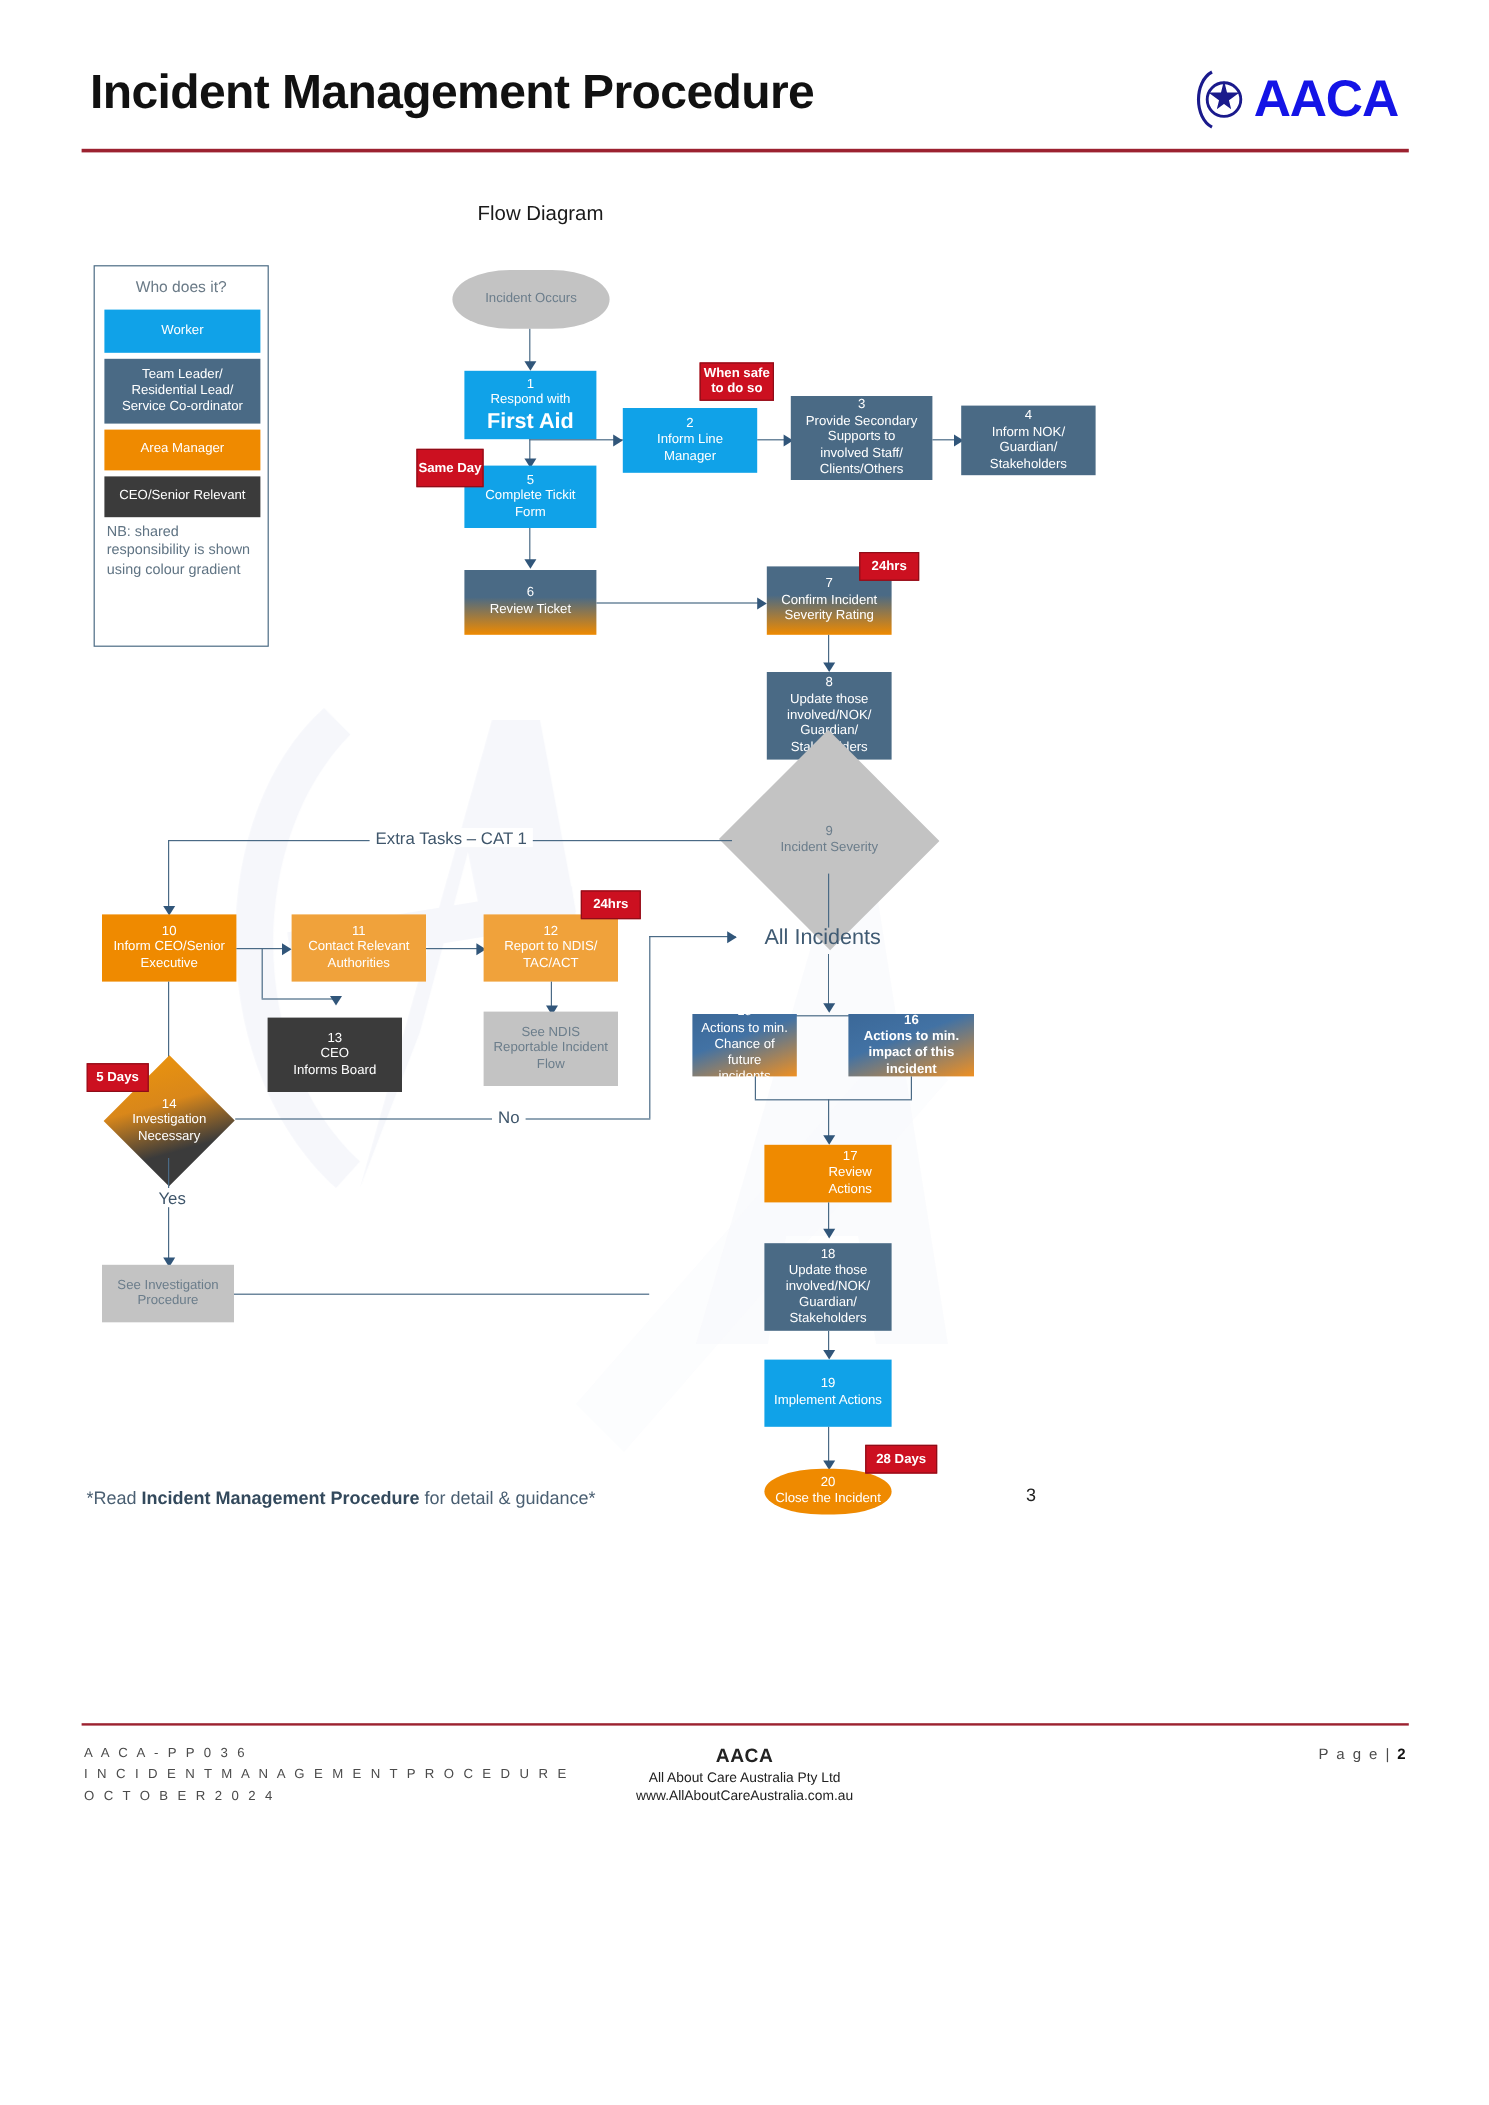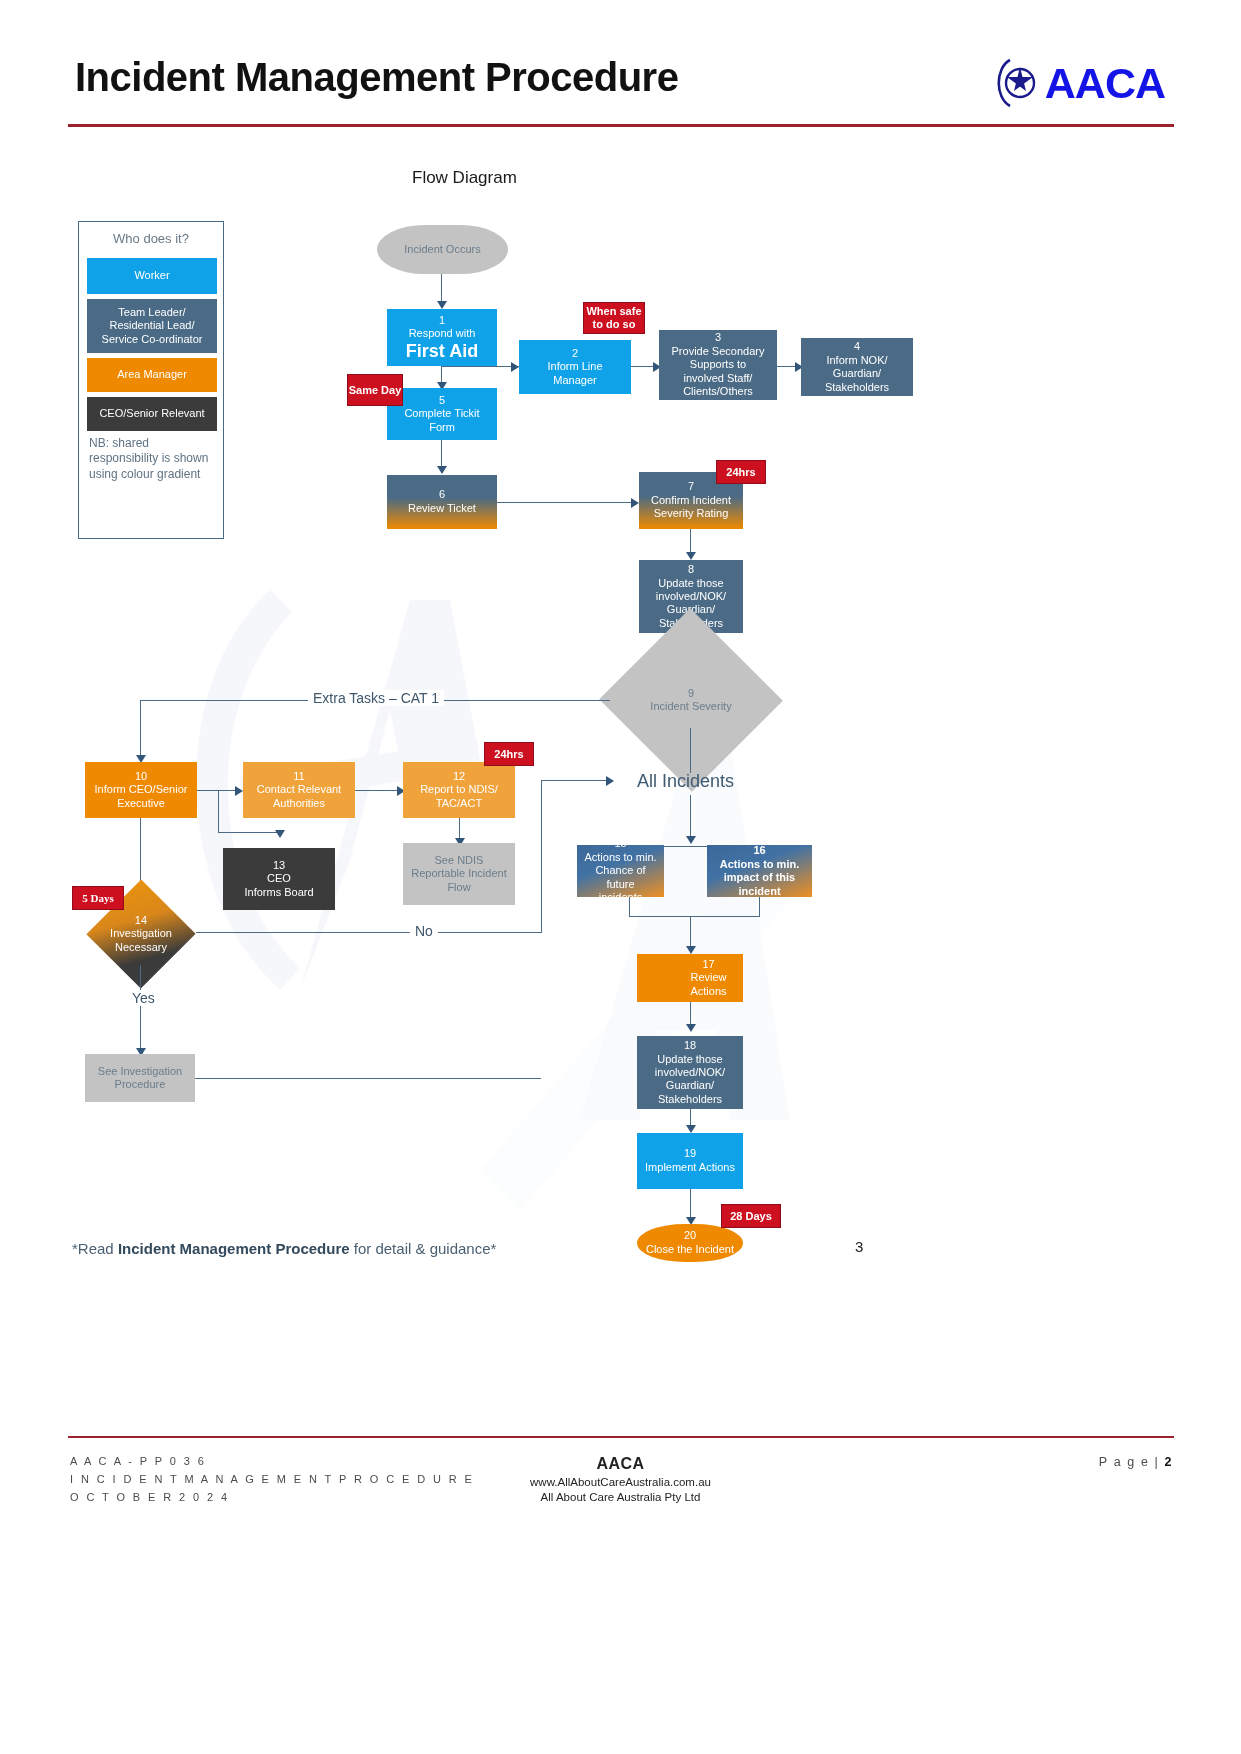--- a/index.html
+++ b/index.html
@@ -19,21 +19,21 @@
     font-size:40px;font-weight:bold;color:#111;
     letter-spacing:-0.5px;white-space:nowrap;
   }
   #logo-wrap{position:absolute;right:0;top:2px;display:flex;align-items:center;gap:6px;}
   #logo-mark{width:46px;height:52px;position:relative;}
   #logo-text{font-size:43px;font-weight:bold;color:#1414e6;letter-spacing:-1px;line-height:1;}
   #hdr-rule{position:absolute;left:68px;top:124px;width:1106px;height:3px;background:#9c2230;}
 
   
   #flow-title{
-    position:absolute;left:412px;top:168px;
+    position:absolute;left:398px;top:168px;
     font-size:17px;color:#1a1a1a;white-space:nowrap;
   }
 
   
   #legend{
     position:absolute;left:78px;top:221px;width:146px;height:318px;
     border:1.6px solid #4b6b84;background:#fff;box-sizing:border-box;
   }
   #legend-title{
     position:absolute;left:0;top:9px;width:100%;text-align:center;
@@ -295,21 +295,21 @@
 
   <div class="node grey" style="left:403px;top:843px;width:112px;height:62px;">
     <span class="lbl" style="white-space:pre-line">See NDIS
 Reportable Incident
 Flow</span>
   </div>
 
   <div class="ln lnv" style="left:140px;top:818px;height:78px;"></div>
   <div class="arw arw-d" style="left:136px;top:892px;"></div>
 
-  <div class="badge" style="left:72px;top:886px;width:52px;height:24px;font-family:Liberation Serif, serif;">5 Days</div>
+  <div class="badge" style="left:72px;top:886px;width:52px;height:24px;">5 Days</div>
 
   <div class="diamond" style="left:86px;top:903px;width:110px;height:62px;">
     <div class="dshape" style="background:linear-gradient(135deg,#e8920f 0%,#d9871a 35%,#3b3b3b 75%);transform:rotate(45deg) scale(.70,1.25);"></div>
     <div class="dtxt">
       <div>14</div>
       <div style="white-space:pre-line">Investigation
 Necessary</div>
     </div>
   </div>
 
@@ -392,21 +392,21 @@
   <div id="pagenum">3</div>
 
   <div id="ftr-rule"></div>
   <div id="ftr-left">
     <div>A A C A - P P 0 3 6</div>
     <div>I N C I D E N T   M A N A G E M E N T   P R O C E D U R E</div>
     <div>O C T O B E R   2 0 2 4</div>
   </div>
   <div id="ftr-center">
     <div class="cname">AACA</div>
+    <div class="cline">All About Care Australia Pty Ltd</div>
     <div class="cline">www.AllAboutCareAustralia.com.au</div>
-    <div class="cline">All About Care Australia Pty Ltd</div>
   </div>
   <div id="ftr-right">
     <span>P a g e  |</span>
     <b>2</b>
   </div>
 
 </div>
 
 </body></html>

